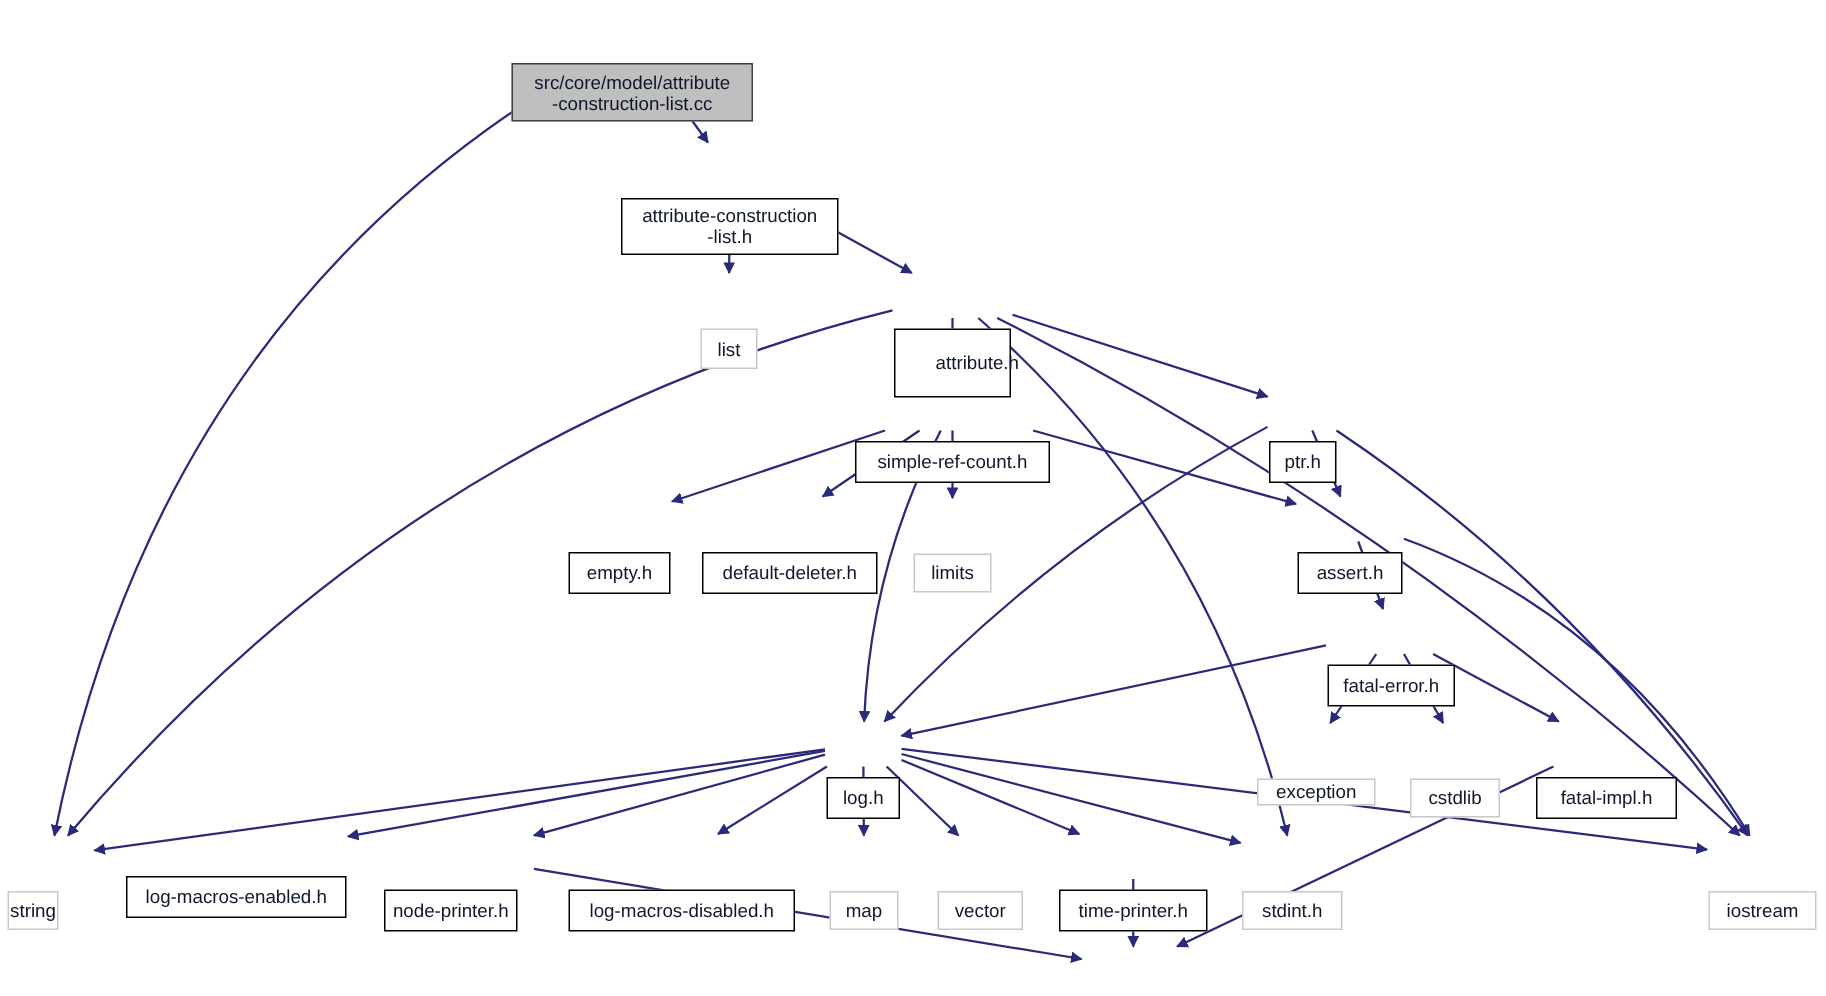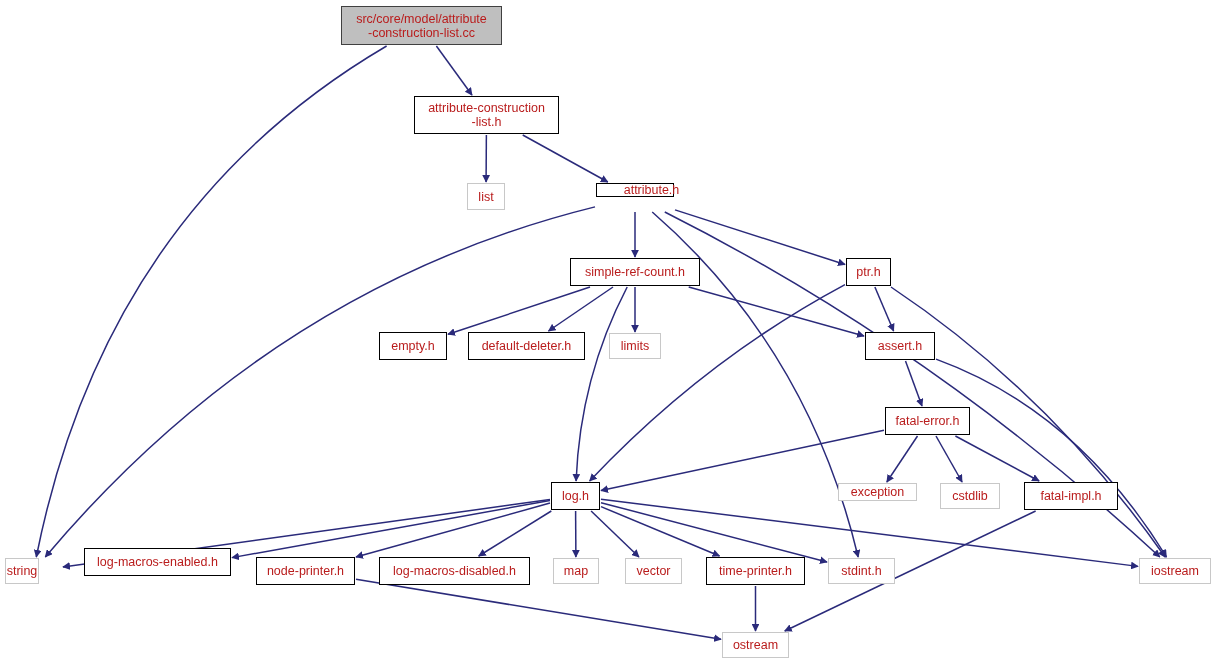--- a/index.html
+++ b/index.html
@@ -23,26 +23,27 @@
     height: 664px;
   }
   .node-box {
     position: absolute;
     box-sizing: border-box;
     display: flex;
     align-items: center;
     justify-content: center;
     text-align: center;
     background: #ffffff;
-    color: #b91c1c;
+    color: #0f172a;
     font-size: 12.5px;
     line-height: 14px;
     letter-spacing: 0px;
     white-space: pre-line;
     z-index: 5;
+    margin-top: 36px;
   }
   .node-box.kind-root {
     background: #bfbfbf;
     border: 1px solid #404040;
   }
   .node-box.kind-local {
     background: #ffffff;
     border: 1.6px solid #000000;
   }
   .node-box.kind-system {
@@ -104,35 +105,35 @@
         <path d="M 755.5 586 Q 755.5 608 755.5 631" fill="none" stroke="#2a2a7a" stroke-width="1.5" marker-end="url(#arrow)"></path>
       </g>
   </svg>
 
   <div id="node-layer">
       <div class="node-box kind-root" style="left: 341px; top: 6px; width: 161px; height: 39px;"><span class="node-label">src/core/model/attribute
 -construction-list.cc</span></div>
       <div class="node-box kind-local" style="left: 414px; top: 96px; width: 145px; height: 38px;"><span class="node-label">attribute-construction
 -list.h</span></div>
       <div class="node-box kind-system" style="left: 467px; top: 183px; width: 38px; height: 27px;"><span class="node-label">list</span></div>
-      <div class="node-box kind-local" style="left: 596px; top: 183px; width: 78px; height: 14px; padding-left: 33px;"><span class="node-label">attribute.h</span></div>
+      <div class="node-box kind-local" style="left: 596px; top: 183px; width: 78px; height: 46px; padding-left: 33px;"><span class="node-label">attribute.h</span></div>
       <div class="node-box kind-local" style="left: 570px; top: 258px; width: 130px; height: 28px;"><span class="node-label">simple-ref-count.h</span></div>
       <div class="node-box kind-local" style="left: 846px; top: 258px; width: 45px; height: 28px;"><span class="node-label">ptr.h</span></div>
       <div class="node-box kind-local" style="left: 379px; top: 332px; width: 68px; height: 28px;"><span class="node-label">empty.h</span></div>
       <div class="node-box kind-local" style="left: 468px; top: 332px; width: 117px; height: 28px;"><span class="node-label">default-deleter.h</span></div>
       <div class="node-box kind-system" style="left: 609px; top: 333px; width: 52px; height: 26px;"><span class="node-label">limits</span></div>
       <div class="node-box kind-local" style="left: 865px; top: 332px; width: 70px; height: 28px;"><span class="node-label">assert.h</span></div>
       <div class="node-box kind-local" style="left: 885px; top: 407px; width: 85px; height: 28px;"><span class="node-label">fatal-error.h</span></div>
       <div class="node-box kind-system" style="left: 838px; top: 483px; width: 79px; height: 18px;"><span class="node-label">exception</span></div>
       <div class="node-box kind-system" style="left: 940px; top: 483px; width: 60px; height: 26px;"><span class="node-label">cstdlib</span></div>
       <div class="node-box kind-local" style="left: 1024px; top: 482px; width: 94px; height: 28px;"><span class="node-label">fatal-impl.h</span></div>
       <div class="node-box kind-local" style="left: 551px; top: 482px; width: 49px; height: 28px;"><span class="node-label">log.h</span></div>
       <div class="node-box kind-system" style="left: 5px; top: 558px; width: 34px; height: 26px;"><span class="node-label">string</span></div>
       <div class="node-box kind-local" style="left: 84px; top: 548px; width: 147px; height: 28px;"><span class="node-label">log-macros-enabled.h</span></div>
-      <div class="node-box kind-local" style="left: 256px; top: 557px; width: 99px; height: 28px;"><span class="node-label">node-printer.h</span></div>
+      <div class="node-box kind-local" style="left: 256px; top: 557px; width: 89px; height: 28px;"><span class="node-label">node-printer.h</span></div>
       <div class="node-box kind-local" style="left: 379px; top: 557px; width: 151px; height: 28px;"><span class="node-label">log-macros-disabled.h</span></div>
       <div class="node-box kind-system" style="left: 553px; top: 558px; width: 46px; height: 26px;"><span class="node-label">map</span></div>
       <div class="node-box kind-system" style="left: 625px; top: 558px; width: 57px; height: 26px;"><span class="node-label">vector</span></div>
       <div class="node-box kind-local" style="left: 706px; top: 557px; width: 99px; height: 28px;"><span class="node-label">time-printer.h</span></div>
       <div class="node-box kind-system" style="left: 828px; top: 558px; width: 67px; height: 26px;"><span class="node-label">stdint.h</span></div>
       <div class="node-box kind-system" style="left: 1139px; top: 558px; width: 72px; height: 26px;"><span class="node-label">iostream</span></div>
       <div class="node-box kind-system" style="left: 722px; top: 632px; width: 67px; height: 26px;"><span class="node-label">ostream</span></div>
     </div>
 
 </div>

